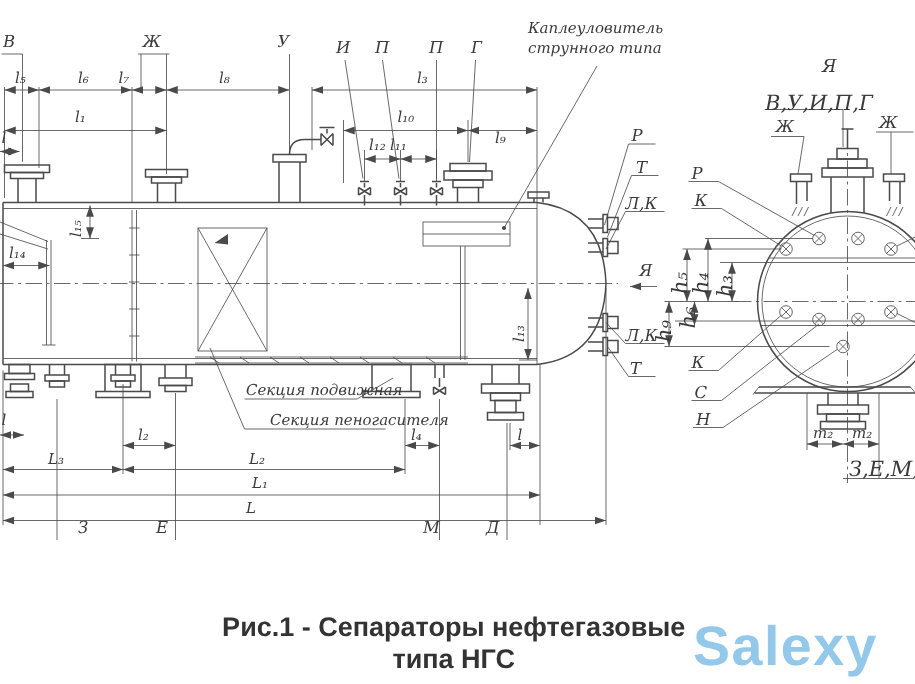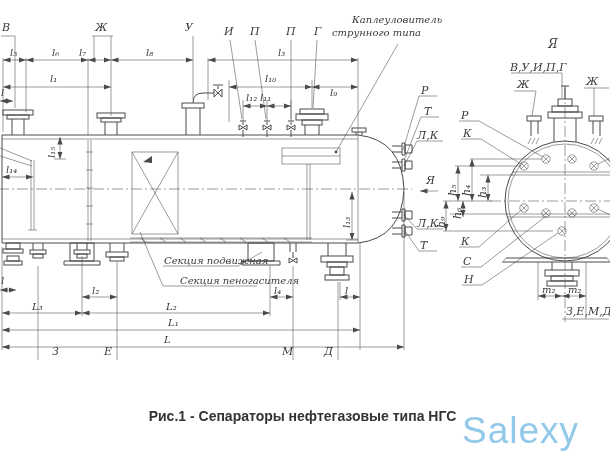--- a/index.html
+++ b/index.html
@@ -8,26 +8,26 @@
   .stage svg{position:absolute;left:0;top:0;color:var(--line,#4a4a4a)}
   .o,.t,.dim,.cl{fill:none;stroke:currentColor}
   .o{stroke-width:1}
   .t{stroke-width:.55}
   .dim{stroke-width:.55;marker-start:url(#ar);marker-end:url(#ar)}
   .cl{stroke-width:.55;stroke-dasharray:11 3 2 3}
   .lb{position:absolute;font-style:italic;white-space:nowrap;line-height:1}
   .big{font-size:11px}
   .dm{font-size:10px}
   .sm{font-size:10px}
-  .hh{font-size:11px}
+  .hh{font-size:14px}
   .rot{transform:rotate(-90deg);transform-origin:0 0}
   .cap{position:absolute;font-family:"Liberation Sans",sans-serif;font-style:normal;
-       font-weight:bold;font-size:14px;color:#333}
+       font-weight:bold;font-size:18px;color:#333}
   .wm{position:absolute;font-family:"Liberation Sans",sans-serif;font-style:normal;
-      font-weight:normal;font-size:37px;letter-spacing:1px;color:var(--watermark,#92c9ea)}
+      font-weight:bold;font-size:37px;letter-spacing:1px;color:var(--watermark,#92c9ea)}
 </style>
 </head>
 <body>
 
 <div class="stage">
 
 <svg width="610" height="456" viewBox="0 0 610 456">
   <defs>
     <marker id="ar" markerWidth="9" markerHeight="8" refX="7.5" refY="3" orient="auto-start-reverse" markerUnits="userSpaceOnUse">
       <path d="M0,0.4 L7.5,3 L0,5.6 Z" fill="#4a4a4a"></path>
@@ -216,21 +216,21 @@
 </svg>
 
 <span class="lb big" style="left:2px;top:22px">В</span>
 <span class="lb big" style="left:95px;top:22px">Ж</span>
 <span class="lb big" style="left:185px;top:22px">У</span>
 <span class="lb big" style="left:224px;top:26px">И</span>
 <span class="lb big" style="left:250px;top:26px">П</span>
 <span class="lb big" style="left:286px;top:26px">П</span>
 <span class="lb big" style="left:314px;top:26px">Г</span>
 <span class="lb sm" style="left:352px;top:15px">Каплеуловитель</span>
-<span class="lb sm" style="left:332px;top:28px">струнного типа</span>
+<span class="lb sm" style="left:352px;top:28px">струнного типа</span>
 
 <span class="lb dm" style="left:10px;top:48px">l₅</span>
 <span class="lb dm" style="left:52px;top:48px">l₆</span>
 <span class="lb dm" style="left:79px;top:48px">l₇</span>
 <span class="lb dm" style="left:146px;top:48px">l₈</span>
 <span class="lb dm" style="left:278px;top:48px">l₃</span>
 <span class="lb dm" style="left:50px;top:74px">l₁</span>
 <span class="lb dm" style="left:265px;top:74px">l₁₀</span>
 <span class="lb dm" style="left:330px;top:88px">l₉</span>
 <span class="lb dm" style="left:246px;top:93px">l₁₂</span>

